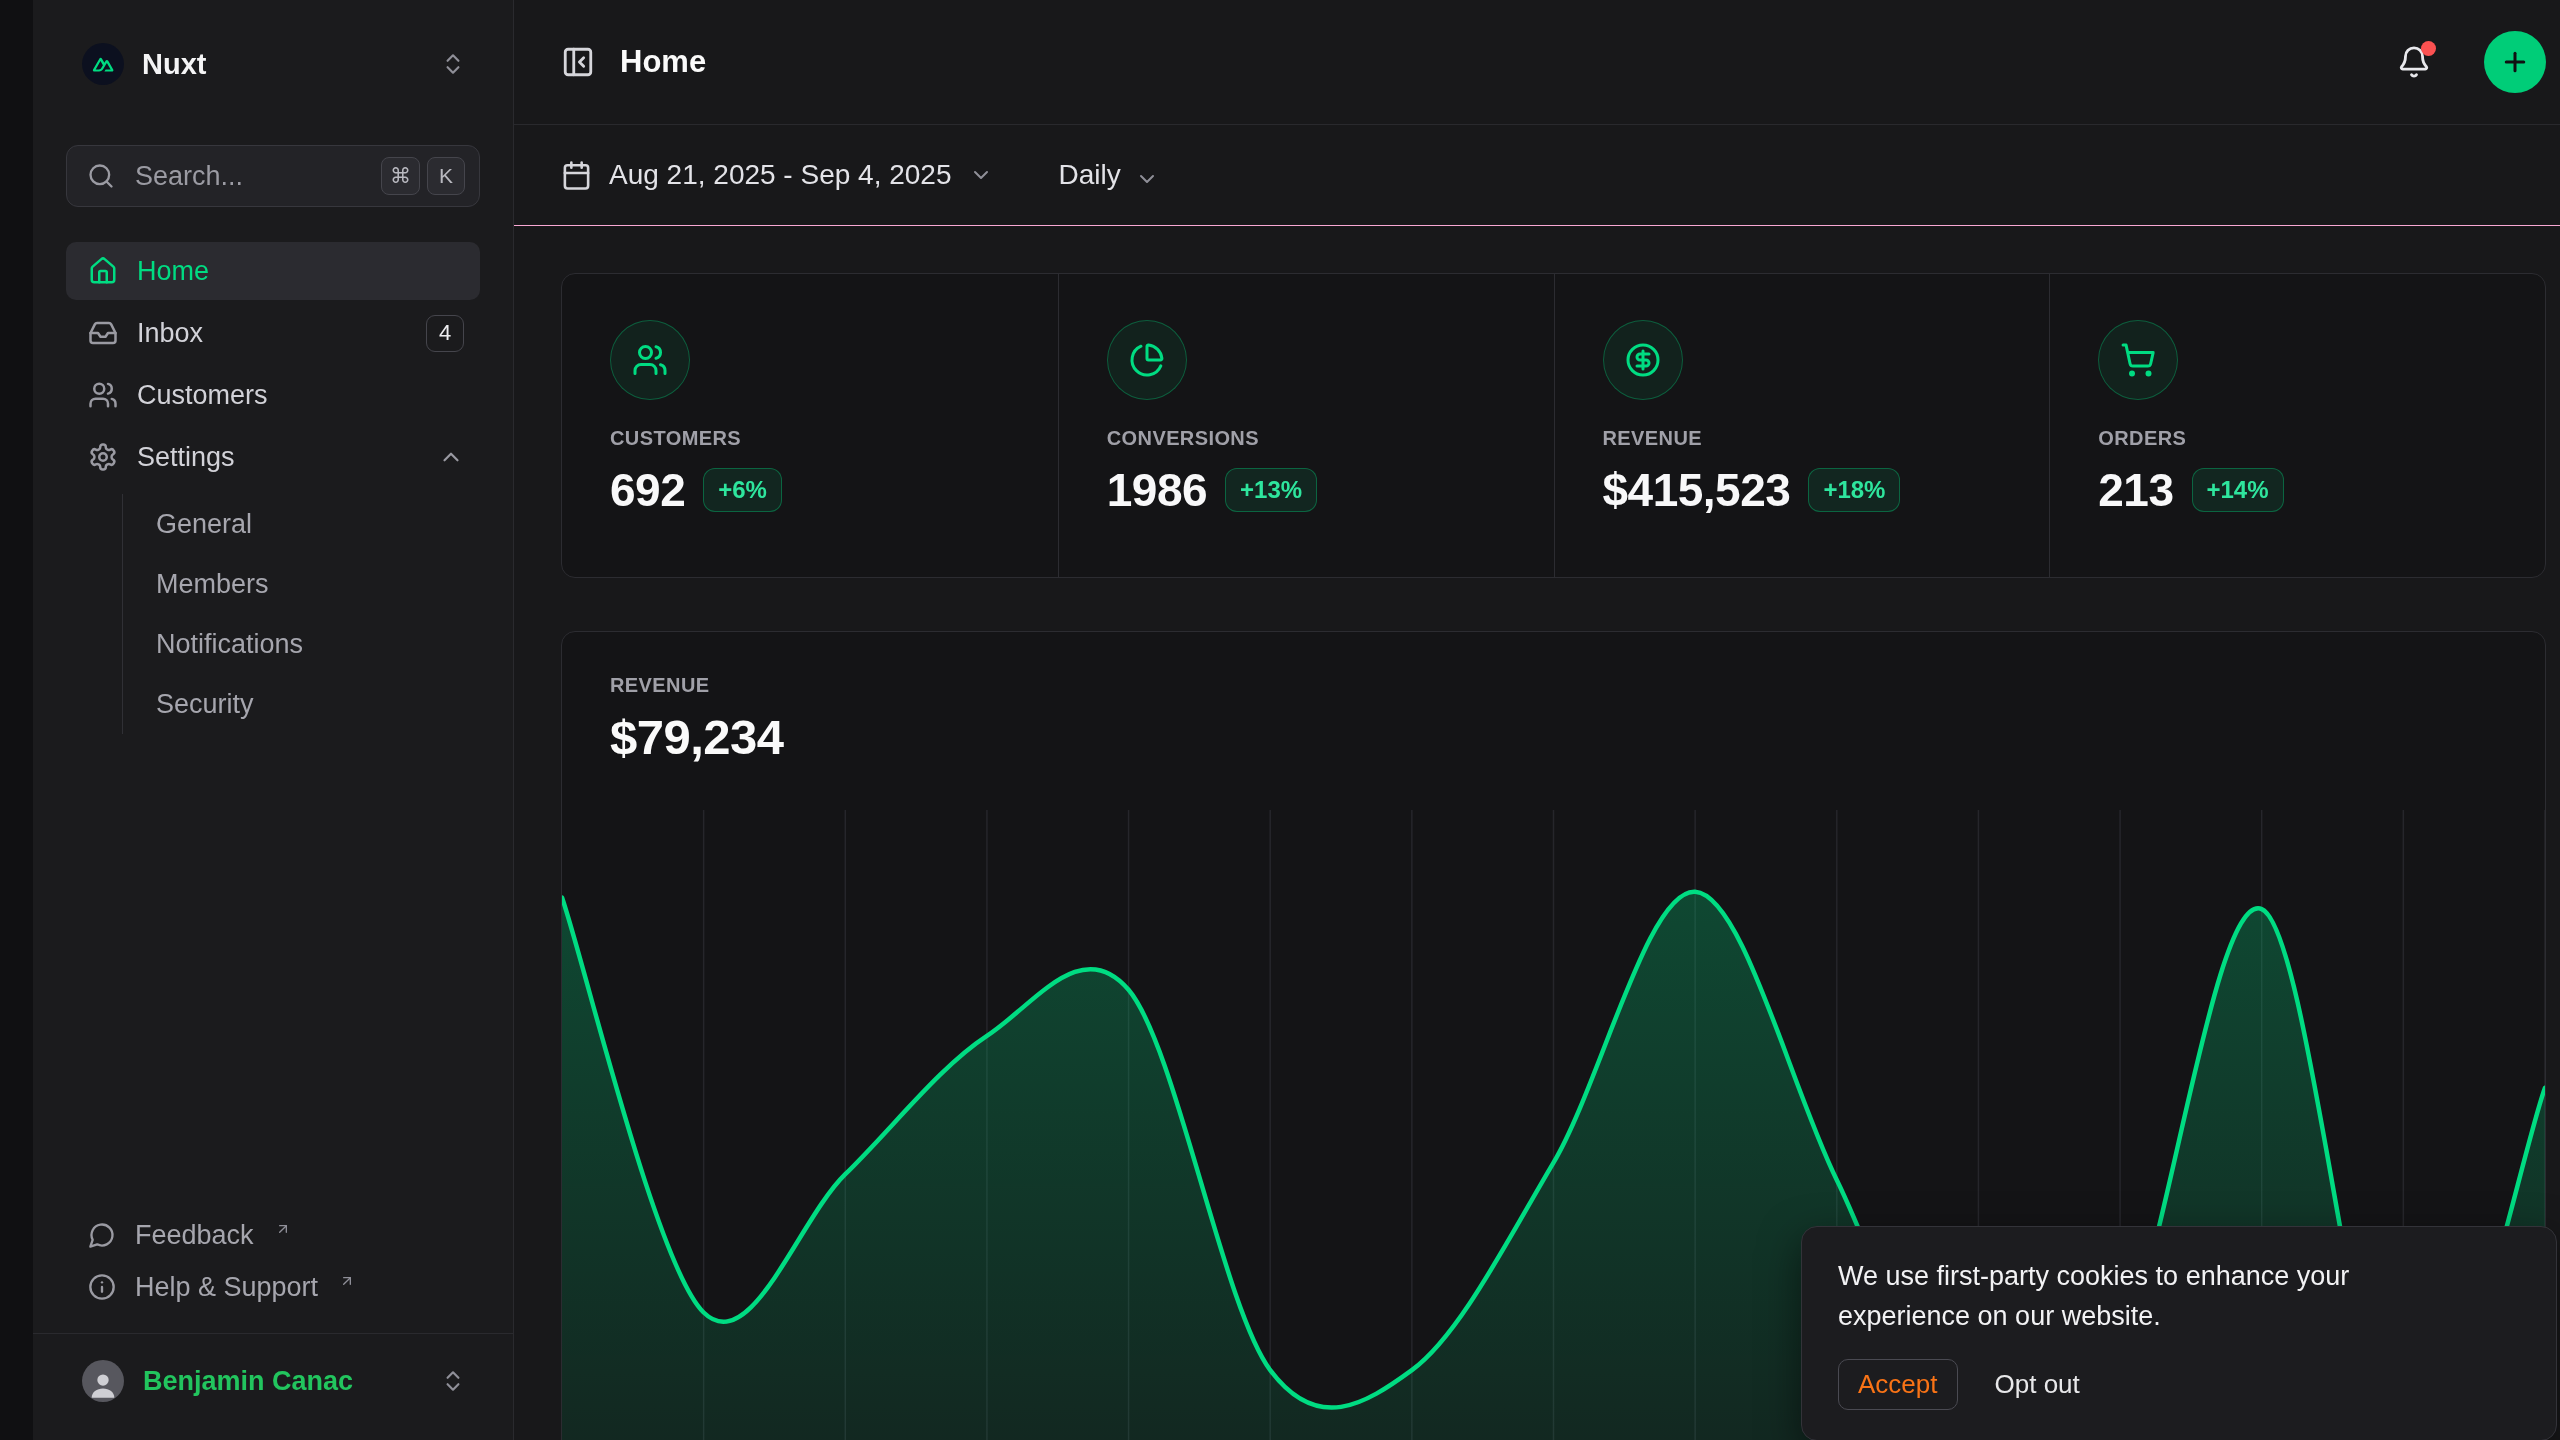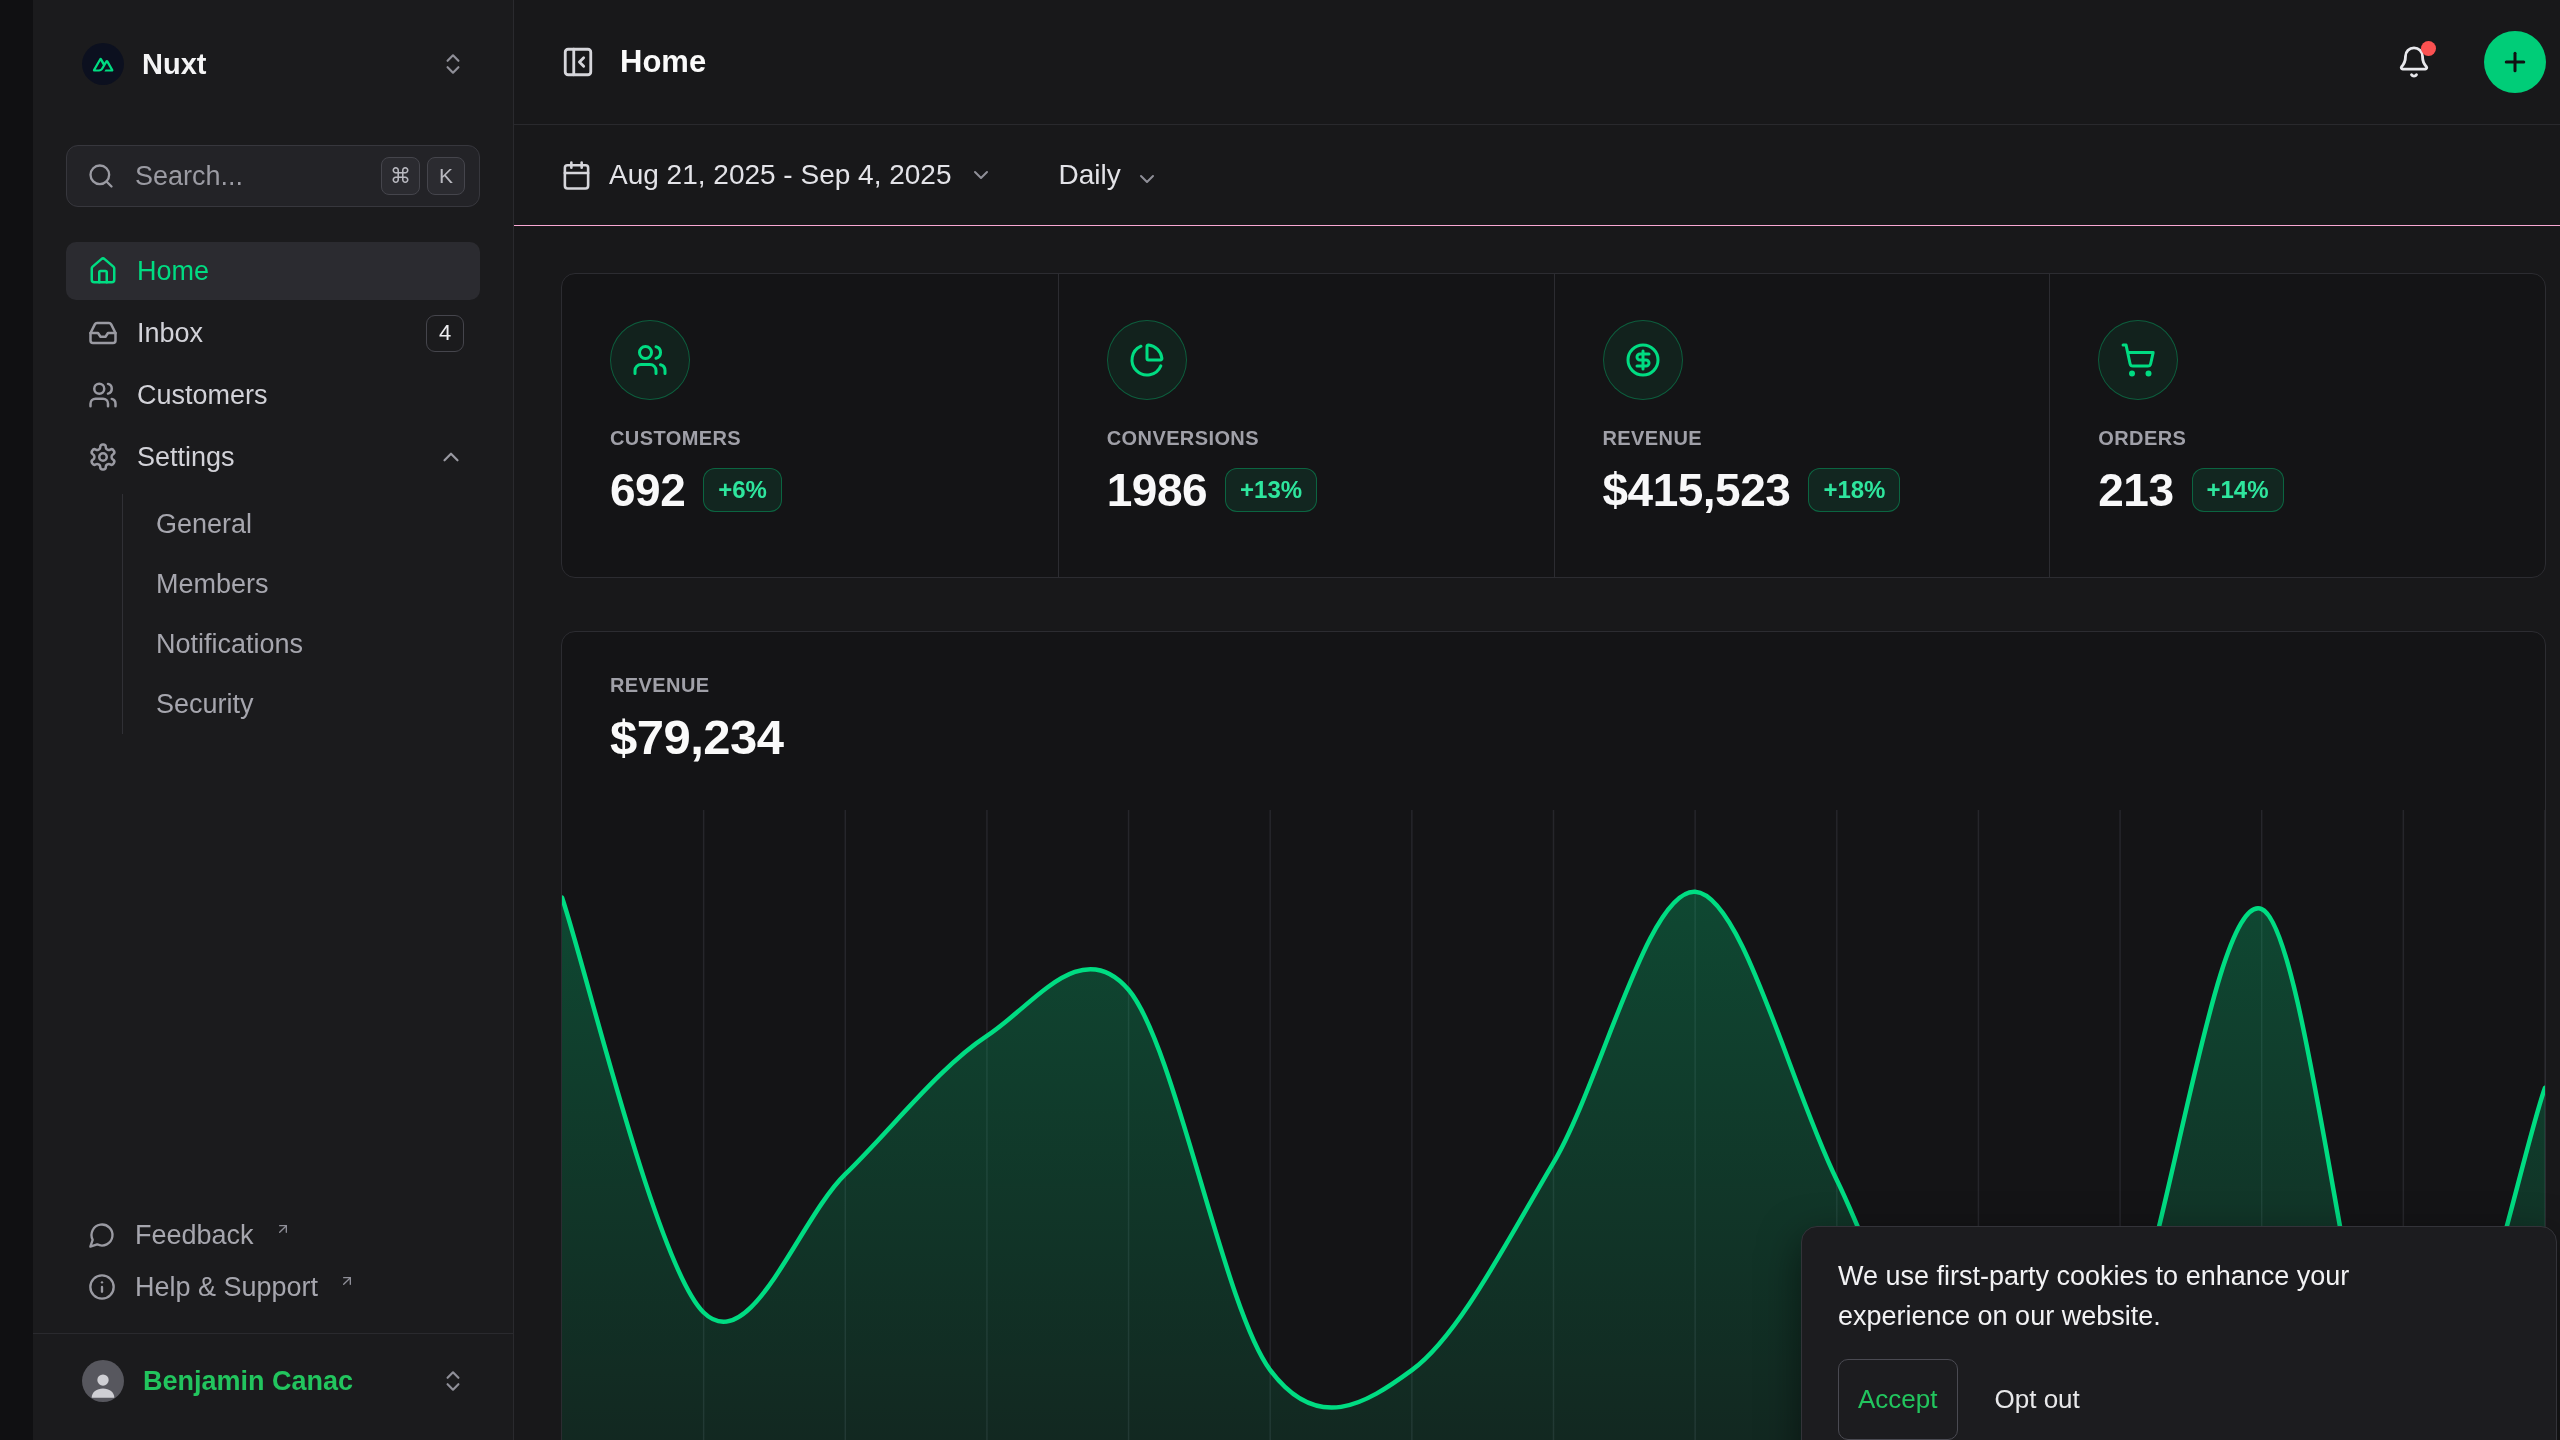--- a/index.html
+++ b/index.html
@@ -88,22 +88,22 @@
   .chart-total { margin-top:12px; font-size:49px; font-weight:700; color:#fafafa; letter-spacing:-.5px; }
   .plot { position:absolute; left:0; right:0; top:178px; bottom:0; }
   .plot svg { width:100%; height:100%; display:block; }
 
   
   .cookie { position:absolute; right:36px; top:1226px; width:756px; background:#1c1c1f;
             border:1px solid #333339; border-radius:16px; padding:29px 36px 30px;
             box-shadow:0 14px 40px rgba(0,0,0,.5); z-index:20; }
   .cookie p { font-size:27px; line-height:40px; color:#f2f2f4; max-width:600px; }
   .cookie-actions { margin-top:23px; display:flex; align-items:center; gap:37px; }
-  .btn-accept { font-family:inherit; font-size:26px; color:#22c55e; background:transparent;
-                border:1px solid #4a4a52; border-radius:10px; padding:24px 19px; cursor:pointer; }
+  .btn-accept { font-family:inherit; font-size:26px; color:#f97316; background:transparent;
+                border:1px solid #4a4a52; border-radius:10px; padding:9px 19px; cursor:pointer; }
   .btn-optout { font-family:inherit; font-size:26px; color:#e8e8ea; background:none; border:none; cursor:pointer; }
 </style>
 </head>
 <body>
 
 <div class="app">
 
   <aside class="sidebar">
 
     <div class="team-row">

